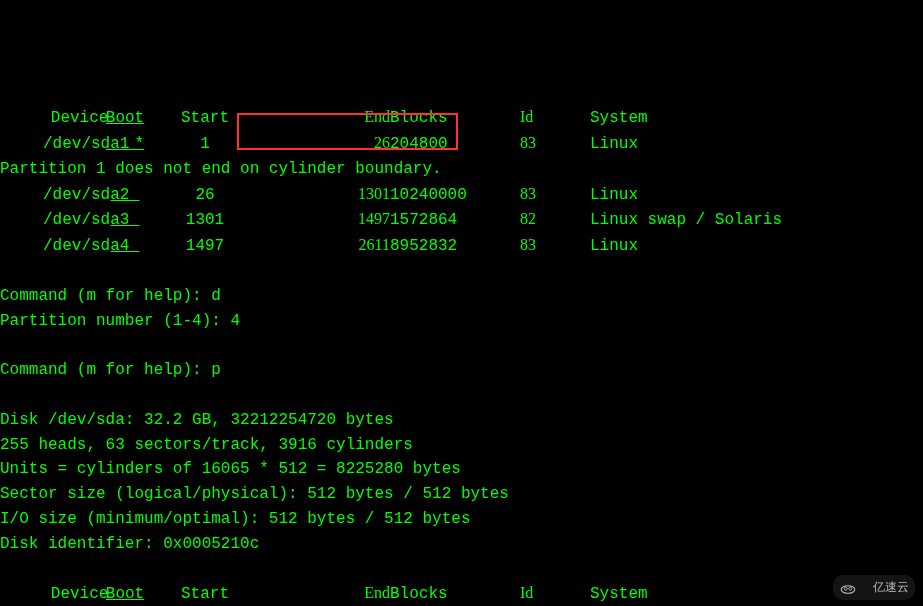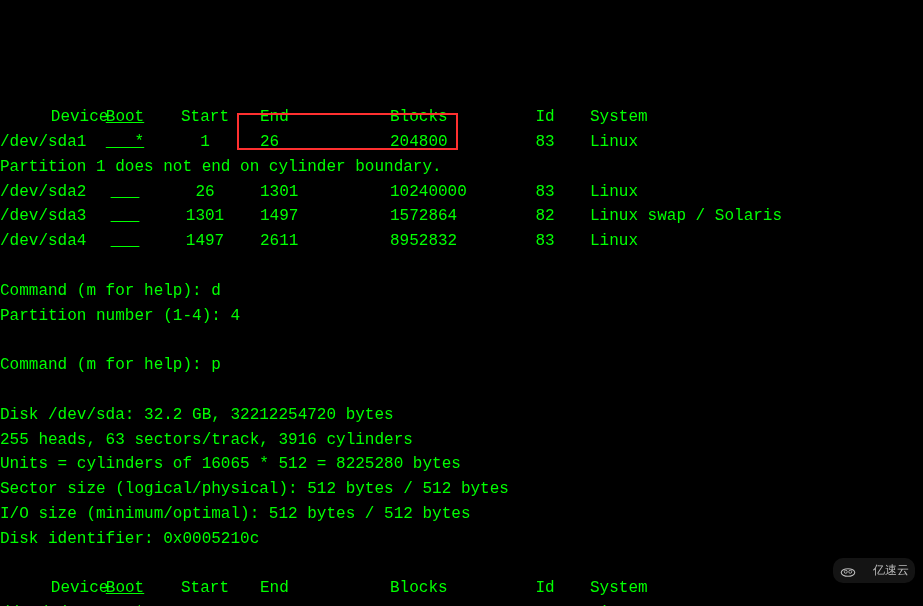--- a/index.html
+++ b/index.html
@@ -17,36 +17,36 @@
       white-space: pre;
       width: 923px;
       height: 606px;
       overflow: hidden;
       position: relative;
       font-weight: 500;
     }
     .row {
       white-space: pre;
     }
-    .device-col { display:inline-block; width: 100px; }
+    .device-col { display:inline-block; width: 100px; padding-left: 43px; }
     .boot-col { display:inline-block; width: 50px; text-align:center;text-decoration:underline; }
     .start-col { display:inline-block; width: 110px; text-align:center; }
-    .end-col { display:inline-block; width: 130px; text-align:left; }
+    .end-col { display:inline-block; width: 130px; text-align:right;font-family:Liberation Serif, serif; }
     .blocks-col { display:inline-block; width: 130px; text-align:left; }
-    .id-col { display:inline-block; width: 50px; text-align:center; }
+    .id-col { display:inline-block; width: 50px; text-align:left;font-family:Liberation Serif, serif; }
     .sys-col { display:inline-block; padding-left: 20px; }
     .header .device-col { padding-left: 22px; }
     .highlight-box {
       position: absolute;
       border: 2px solid #ff3030;
       pointer-events: none;
     }
     .watermark {
       position: absolute;
-      bottom: 23px;
+      bottom: 6px;
       right: 8px;
       color: #bbb;
       font-family: sans-serif;
       font-size: 12px;
       background: rgba(255,255,255,0.08);
       padding: 3px 6px;
       border-radius: 10px;
       display:flex;
       align-items:center;
       gap:16px;

